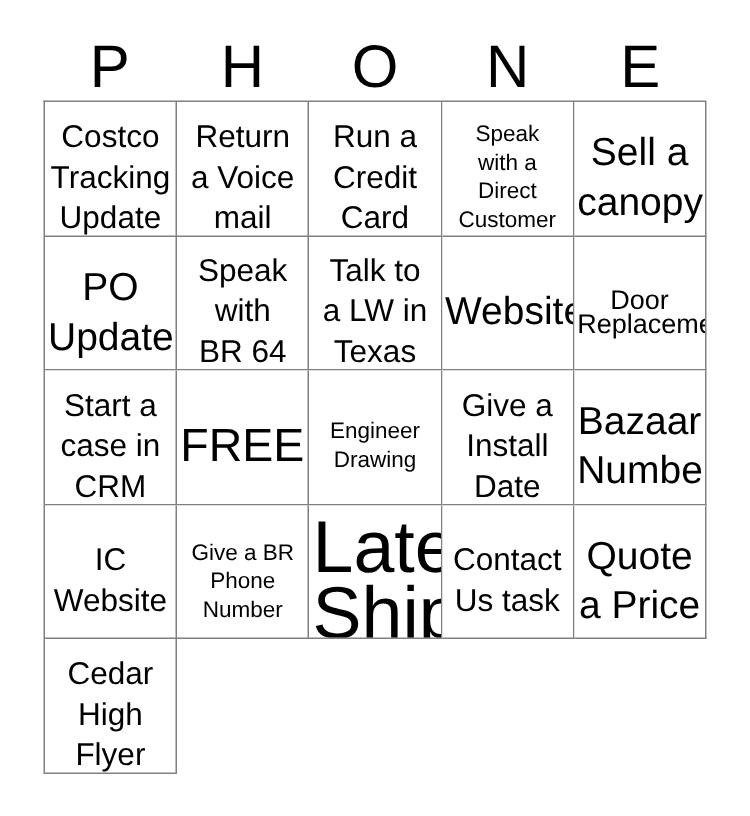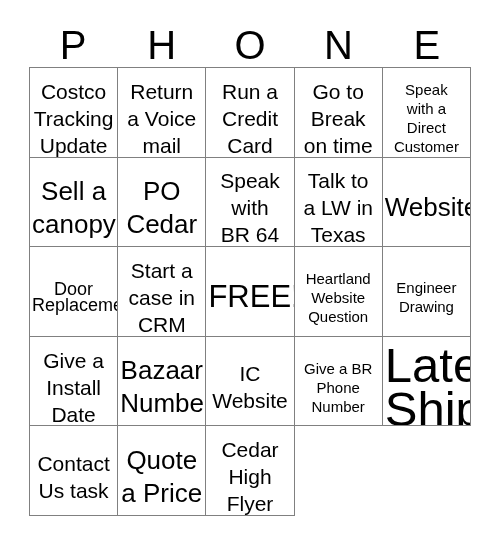--- a/index.html
+++ b/index.html
@@ -109,38 +109,33 @@
       <div class="cell sz-md">
         <span class="cell-text">Return
 a Voice
 mail</span>
       </div>
       <div class="cell sz-md">
         <span class="cell-text">Run a
 Credit
 Card</span>
       </div>
-      <div class="cell sz-md">
-        <span class="cell-text">Go to
-Break
-on time</span>
-      </div>
       <div class="cell sz-sm">
         <span class="cell-text">Speak
 with a
 Direct
 Customer</span>
       </div>
       <div class="cell sz-lg">
         <span class="cell-text">Sell a
 canopy</span>
       </div>
       <div class="cell sz-lg">
         <span class="cell-text">PO
-Cedar</span>
+Update</span>
       </div>
       <div class="cell sz-md">
         <span class="cell-text">Speak
 with
 BR 64</span>
       </div>
       <div class="cell sz-md">
         <span class="cell-text">Talk to
 a LW in
 Texas</span>
@@ -152,25 +147,20 @@
         <span class="cell-text">Door
 Replacement</span>
       </div>
       <div class="cell sz-md">
         <span class="cell-text">Start a
 case in
 CRM</span>
       </div>
       <div class="cell sz-xl">
         <span class="cell-text">FREE!</span>
-      </div>
-      <div class="cell sz-sm">
-        <span class="cell-text">Heartland
-Website
-Question</span>
       </div>
       <div class="cell sz-sm">
         <span class="cell-text">Engineer
 Drawing</span>
       </div>
       <div class="cell sz-md">
         <span class="cell-text">Give a
 Install
 Date</span>
       </div>

